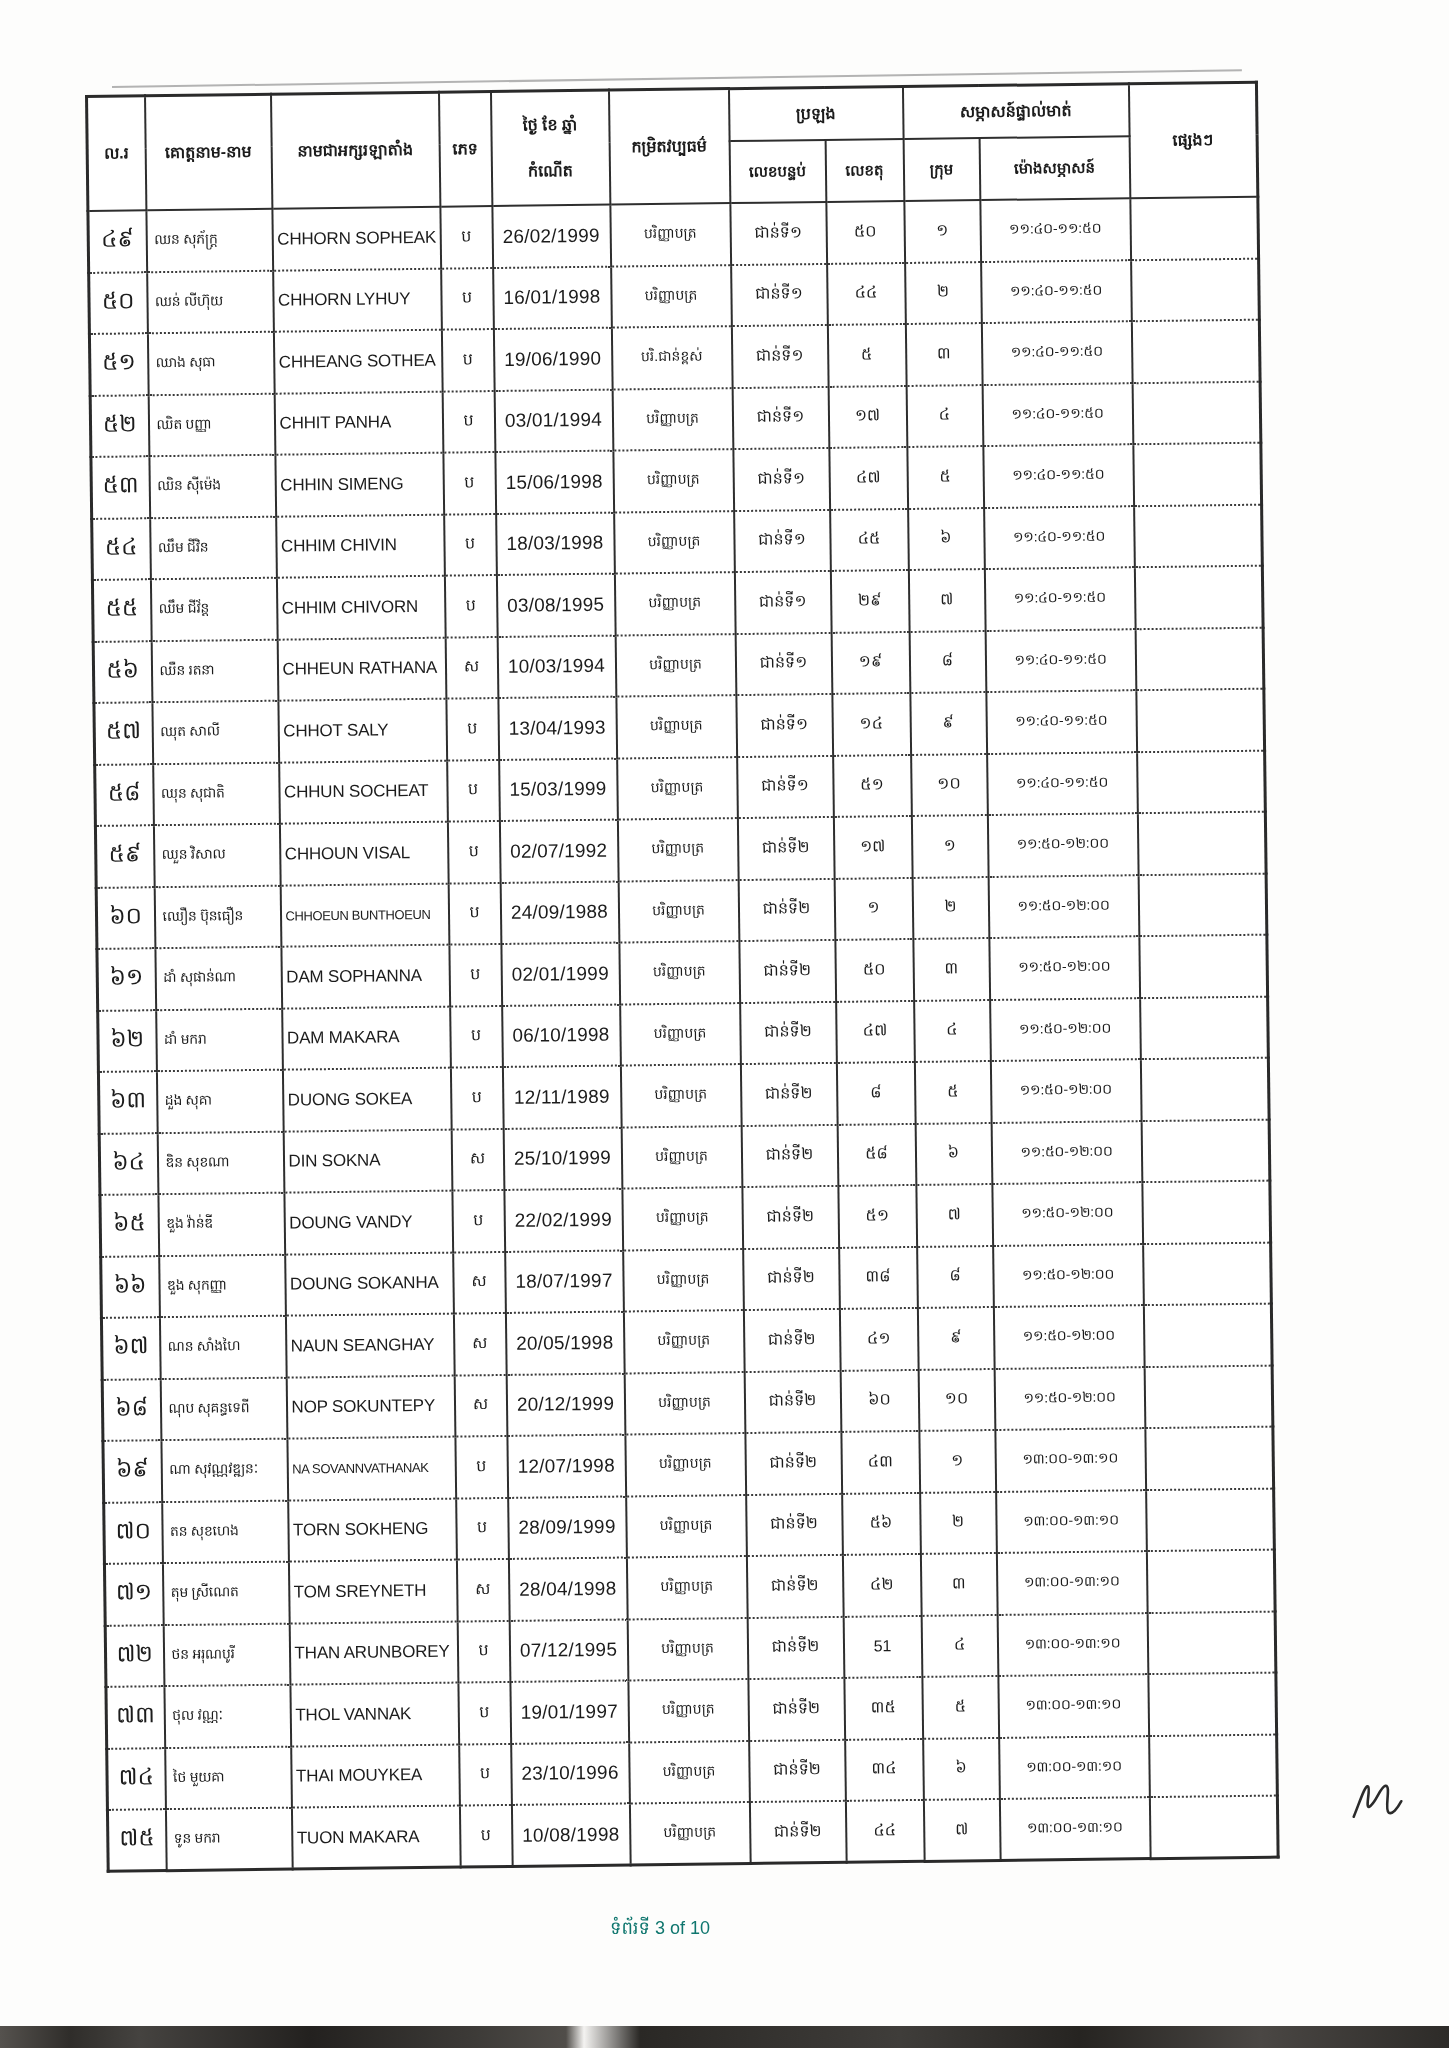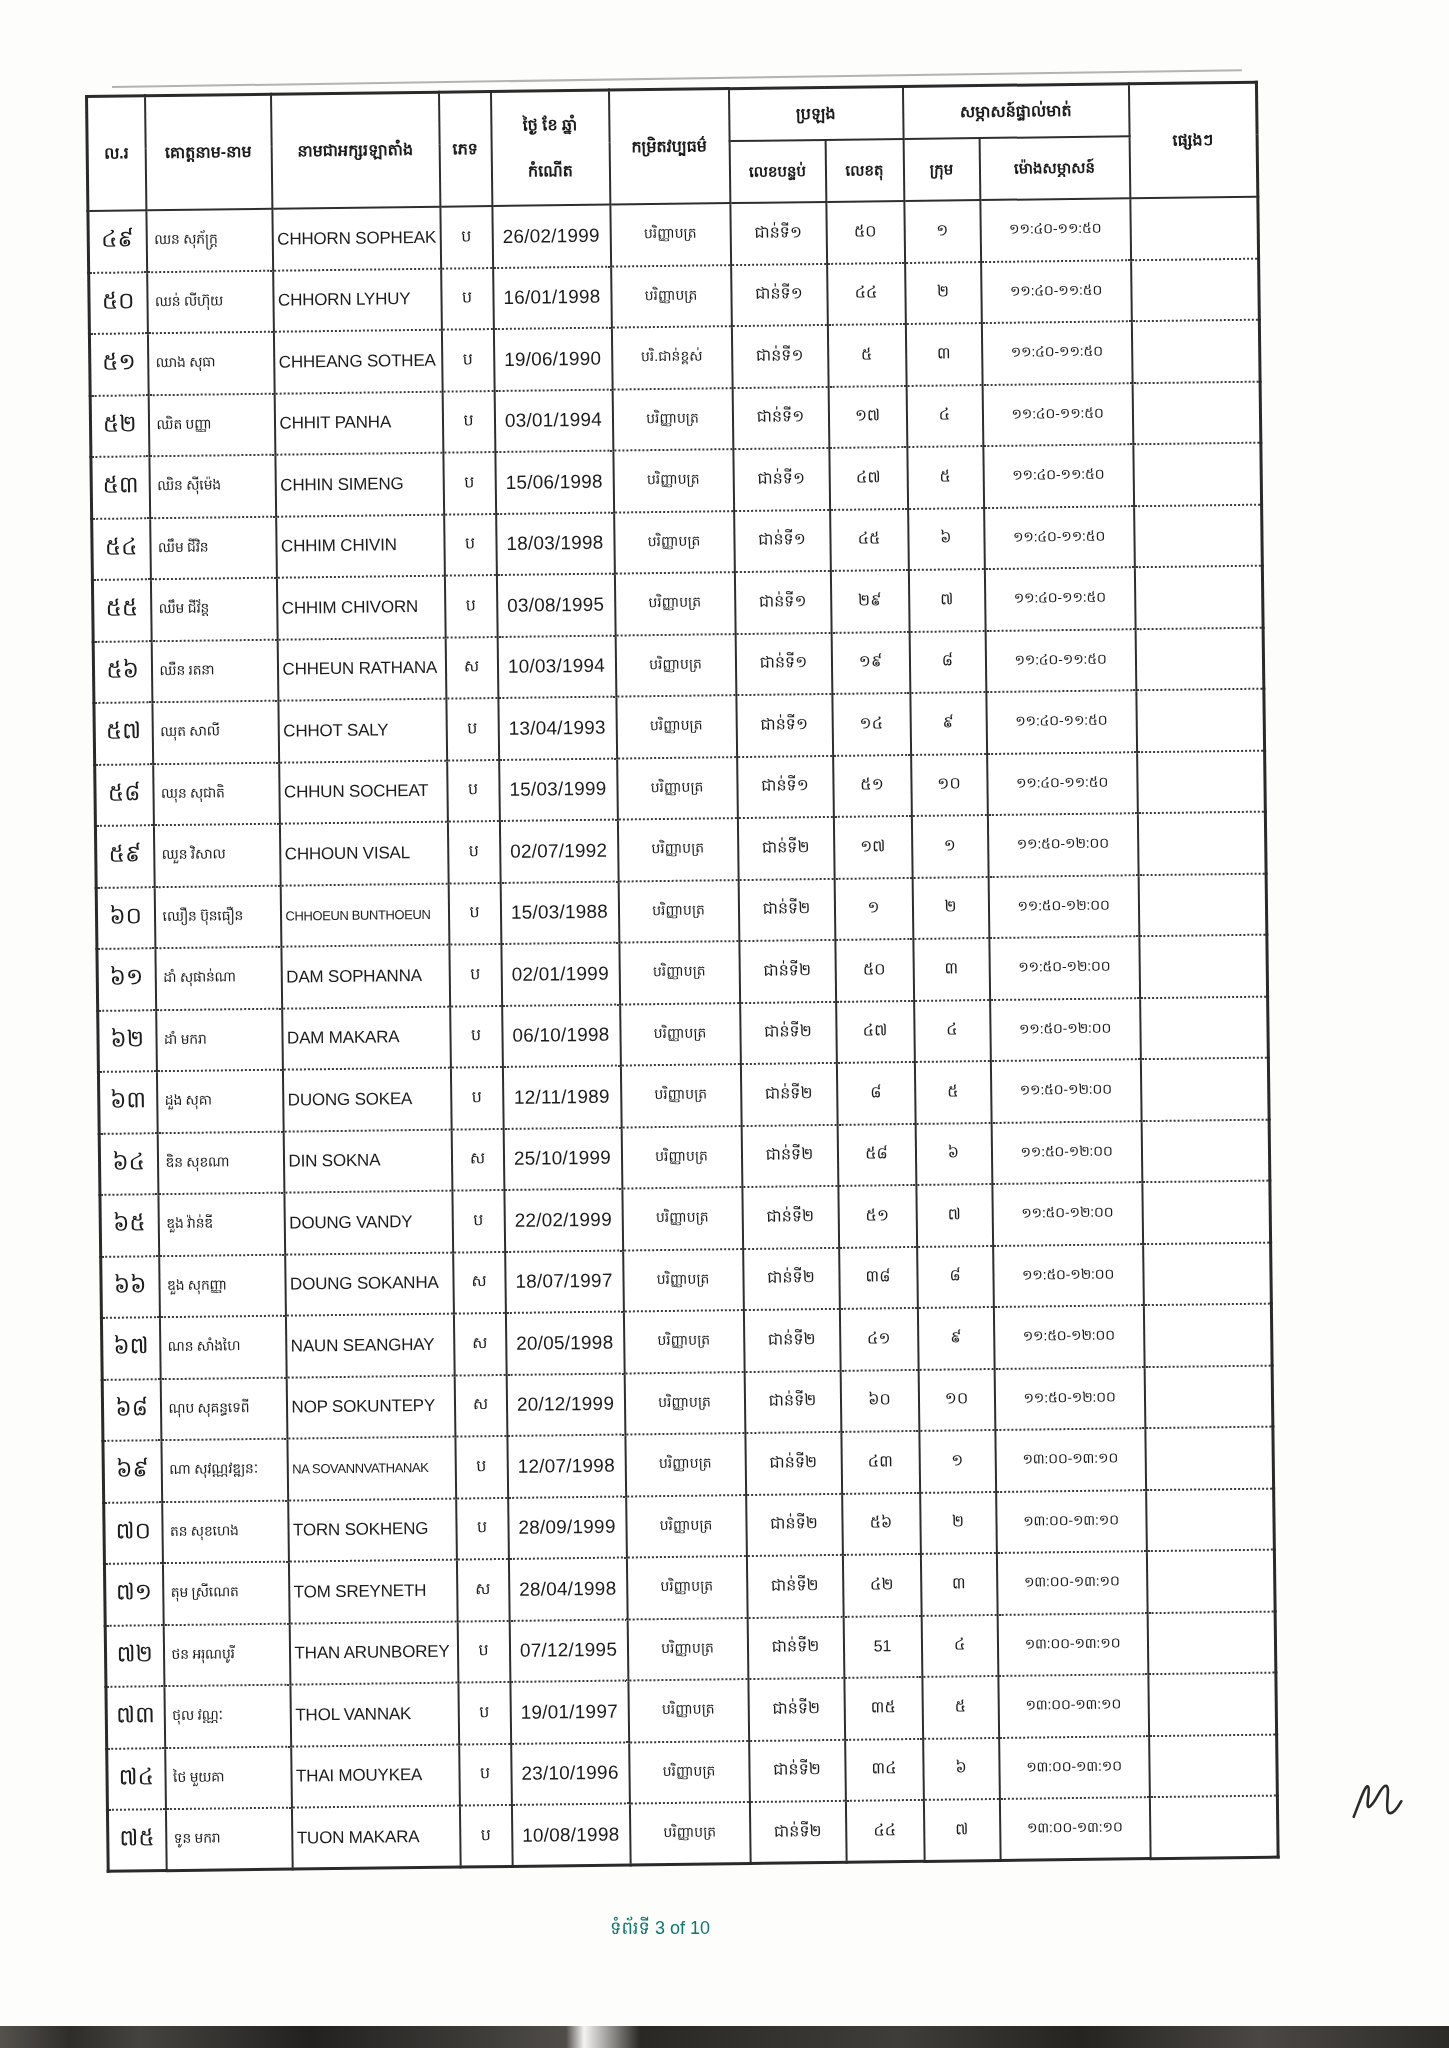--- a/index.html
+++ b/index.html
@@ -259,21 +259,21 @@
       <td class="c-gr">១</td>
       <td class="c-ti">១១:៥០-១២:០០</td>
       <td class="c-ot"></td>
     </tr>
 
     <tr class="data-row">
       <td class="c-no">៦០</td>
       <td class="c-kh">ឈឿន ប៊ុនធឿន</td>
       <td class="c-la tight">CHHOEUN BUNTHOEUN</td>
       <td class="c-ge">ប</td>
-      <td class="c-dob">15/03/1988</td>
+      <td class="c-dob">24/09/1988</td>
       <td class="c-ed">បរិញ្ញាបត្រ</td>
       <td class="c-ro">ជាន់ទី២</td>
       <td class="c-de">១</td>
       <td class="c-gr">២</td>
       <td class="c-ti">១១:៥០-១២:០០</td>
       <td class="c-ot"></td>
     </tr>
 
     <tr class="data-row">
       <td class="c-no">៦១</td>

